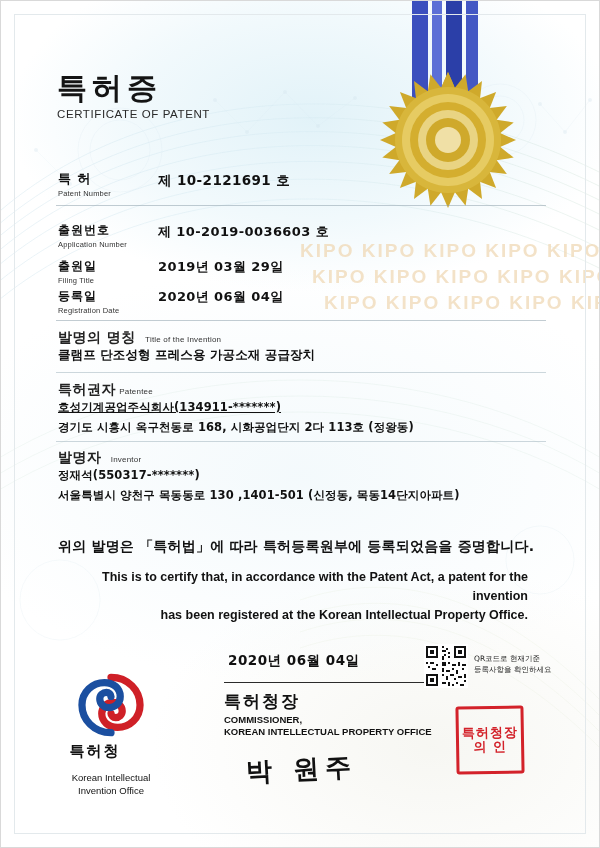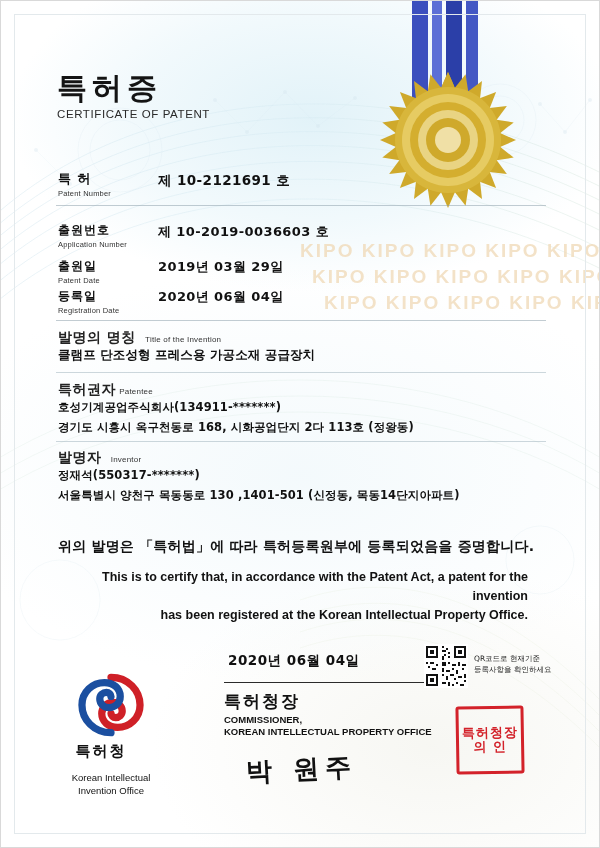--- a/index.html
+++ b/index.html
@@ -76,21 +76,21 @@
     text-align:right;
   }
   
   .issue-date{position:absolute;left:228px;top:652px;font-size:13.5px;font-weight:bold;color:#111;letter-spacing:.5px;}
   .sig-rule{position:absolute;left:224px;top:682px;width:230px;height:1px;background:#2b2b2b;}
   .sig-ko{position:absolute;left:224px;top:690px;font-size:17px;font-weight:bold;letter-spacing:2px;color:#111;}
   .sig-en{position:absolute;left:224px;top:714px;font-size:9.5px;font-weight:bold;line-height:1.25;color:#111;font-family:"Liberation Sans",sans-serif;}
   .signature{position:absolute;left:246px;top:752px;font-size:26px;font-weight:bold;color:#111;letter-spacing:6px;transform:rotate(-3deg);}
   
   .emblem{position:absolute;left:78px;top:672px;width:66px;height:66px;}
-  .emblem-ko{position:absolute;left:48px;top:742px;width:106px;text-align:center;font-size:15px;font-weight:bold;letter-spacing:2px;color:#111;}
+  .emblem-ko{position:absolute;left:42px;top:742px;width:106px;text-align:center;font-size:15px;font-weight:bold;letter-spacing:2px;color:#111;}
   .emblem-en{position:absolute;left:48px;top:772px;width:126px;text-align:center;font-size:9.5px;line-height:1.35;color:#111;font-family:"Liberation Sans",sans-serif;}
   
   .qr{position:absolute;left:424px;top:644px;width:44px;height:44px;}
   .qr-note{position:absolute;left:474px;top:654px;width:90px;font-size:7.5px;line-height:1.45;color:#222;}
   
   .stamp{position:absolute;left:456px;top:706px;width:62px;height:62px;border:3px solid #d3222a;border-radius:3px;
          display:flex;align-items:center;justify-content:center;transform:rotate(-1deg);}
   .stamp-inner{font-size:13px;font-weight:bold;color:#d3222a;line-height:1.05;text-align:center;letter-spacing:1px;}
   
   .wm{position:absolute;color:#f0d9b6;opacity:.75;font-weight:bold;font-size:19px;letter-spacing:2px;
@@ -224,21 +224,21 @@
   <div class="rule" style="left:56px;top:205px;width:490px;"></div>
 
   <div class="field" style="left:58px;top:222px;">
     <div class="f-label-ko" style="font-size:12px;">출원번호</div>
     <div class="f-label-en">Application Number</div>
   </div>
   <div class="f-value small" style="left:158px;top:223px;">제 10-2019-0036603 호</div>
 
   <div class="field" style="left:58px;top:258px;">
     <div class="f-label-ko" style="font-size:12px;">출원일</div>
-    <div class="f-label-en">Patent Date</div>
+    <div class="f-label-en">Filing Title</div>
   </div>
   <div class="f-value small" style="left:158px;top:258px;">2019년  03월  29일</div>
 
   <div class="field" style="left:58px;top:288px;">
     <div class="f-label-ko" style="font-size:12px;">등록일</div>
     <div class="f-label-en">Registration Date</div>
   </div>
   <div class="f-value small" style="left:158px;top:288px;">2020년  06월  04일</div>
 
   <div class="rule" style="left:56px;top:320px;width:490px;"></div>
@@ -247,21 +247,21 @@
     <b>발명의 명칭</b>
     <span class="en" style="margin-left:6px;">Title of the Invention</span>
   </div>
   <div class="blk-line ttl" style="left:58px;top:347px;">클램프 단조성형 프레스용 가공소재 공급장치</div>
   <div class="hairline" style="left:56px;top:372px;width:490px;"></div>
 
   <div class="blk-head" style="left:58px;top:381px;">
     <b>특허권자</b>
     <span class="en" style="">Patentee</span>
   </div>
-  <div class="blk-line" style="left:58px;top:400px;">호성기계공업주식회사(134911-*******)</div>
+  <div class="blk-line" style="left:58px;top:400px;text-decoration:underline;">호성기계공업주식회사(134911-*******)</div>
   <div class="blk-line" style="left:58px;top:420px;">경기도 시흥시 옥구천동로 168, 시화공업단지 2다 113호 (정왕동)</div>
   <div class="hairline" style="left:56px;top:441px;width:490px;"></div>
 
   <div class="blk-head" style="left:58px;top:449px;">
     <b>발명자</b>
     <span class="en" style="margin-left:6px;">Inventor</span>
   </div>
   <div class="blk-line" style="left:58px;top:468px;">정재석(550317-*******)</div>
   <div class="blk-line" style="left:58px;top:488px;">서울특별시 양천구 목동동로 130 ,1401-501 (신정동, 목동14단지아파트)</div>
 

